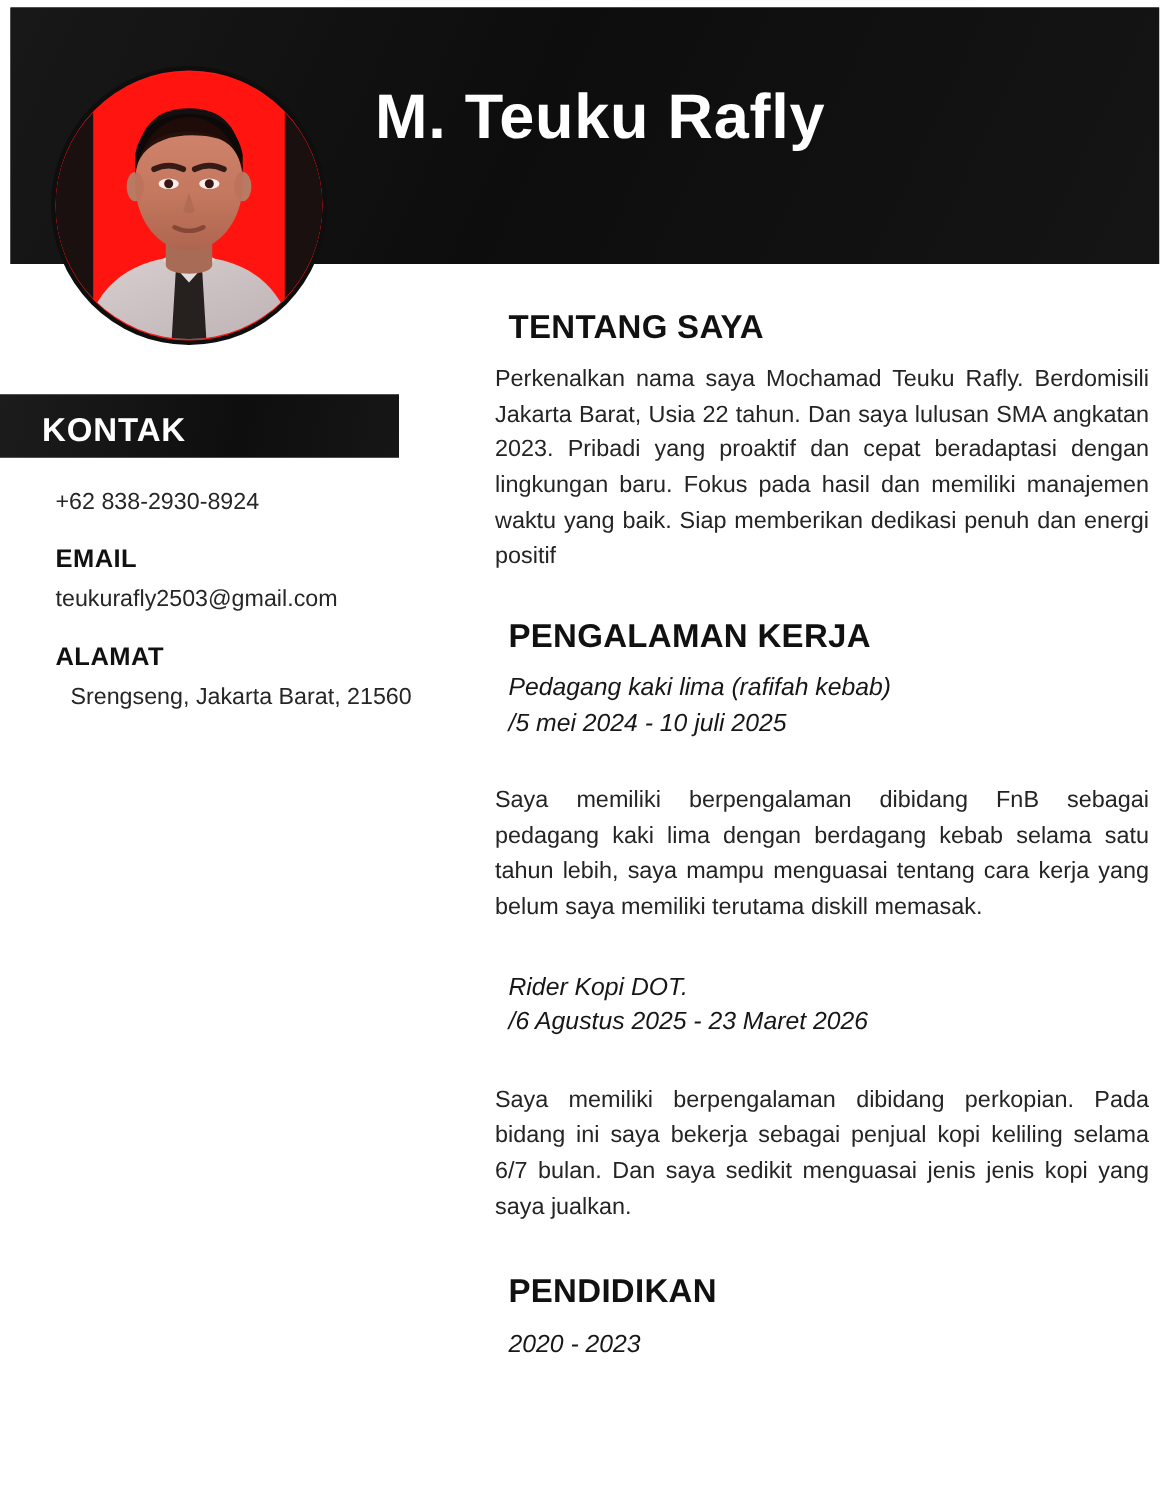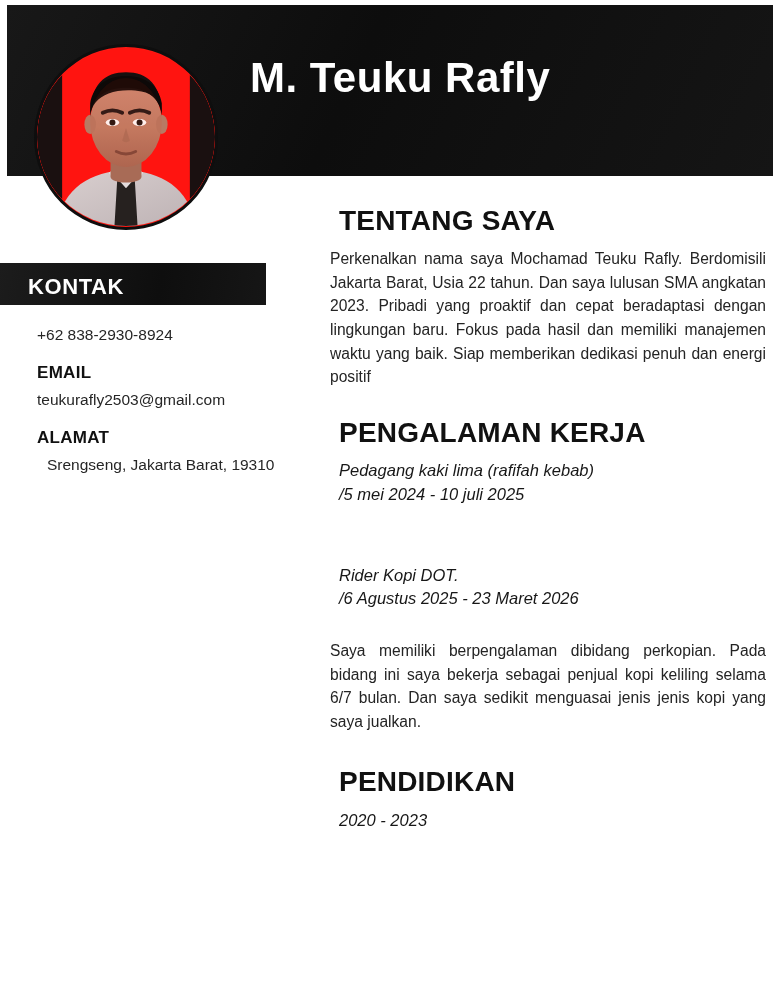--- a/index.html
+++ b/index.html
@@ -110,21 +110,21 @@
   .main-col {
     position: absolute;
     left: 330px;
     top: 205px;
     width: 436px;
   }
 
   .section { margin-bottom: 2px; }
 
   .section-heading {
-    font-size: 28px;
+    font-size: 22px;
     font-weight: bold;
     color: #111111;
     letter-spacing: 0.2px;
     margin: 0 0 10px 9px;
   }
 
   .body-text {
     font-size: 15.6px;
     line-height: 1.52;
     color: #242424;
@@ -236,41 +236,42 @@
       <div class="contact-value">+62 838-2930-8924</div>
     </div>
 
     <div class="contact-block">
       <div class="contact-label">EMAIL</div>
       <div class="contact-value">teukurafly2503@gmail.com</div>
     </div>
 
     <div class="contact-block">
       <div class="contact-label">ALAMAT</div>
-      <div class="contact-value indented">Srengseng, Jakarta Barat, 19310</div>
+      <div class="contact-value indented">Srengseng, Jakarta Barat, 21560</div>
     </div>
 
   </div>
 
   <div class="main-col">
 
     <div class="section">
       <div class="section-heading">TENTANG SAYA</div>
       <p class="body-text">Perkenalkan nama saya Mochamad Teuku Rafly. Berdomisili Jakarta Barat, Usia 22 tahun. Dan saya lulusan SMA angkatan 2023. Pribadi yang proaktif dan cepat beradaptasi dengan lingkungan baru. Fokus pada hasil dan memiliki manajemen waktu yang baik. Siap memberikan dedikasi penuh dan energi positif</p>
     </div>
 
     <div class="sp-exp"></div>
 
     <div class="section">
       <div class="section-heading">PENGALAMAN KERJA</div>
 
       <div>
         <div class="job-title">Pedagang kaki lima (rafifah kebab)</div>
         <div class="job-dates">/5 mei 2024 - 10 juli 2025</div>
         <div class="sp-body2"></div>
+        <p class="body-text">Saya memiliki berpengalaman dibidang FnB sebagai pedagang kaki lima dengan berdagang kebab selama satu tahun lebih, saya mampu menguasai tentang cara kerja yang belum saya memiliki terutama diskill memasak.</p>
       </div>
 
       <div class="sp-job2"></div>
 
       <div>
         <div class="job-title">Rider Kopi DOT.</div>
         <div class="job-dates">/6 Agustus 2025 - 23 Maret 2026</div>
         <div class="sp-body2"></div>
         <p class="body-text">Saya memiliki berpengalaman dibidang perkopian. Pada bidang ini saya bekerja sebagai penjual kopi keliling selama 6/7 bulan. Dan saya sedikit menguasai jenis jenis  kopi yang saya jualkan.</p>
       </div>

